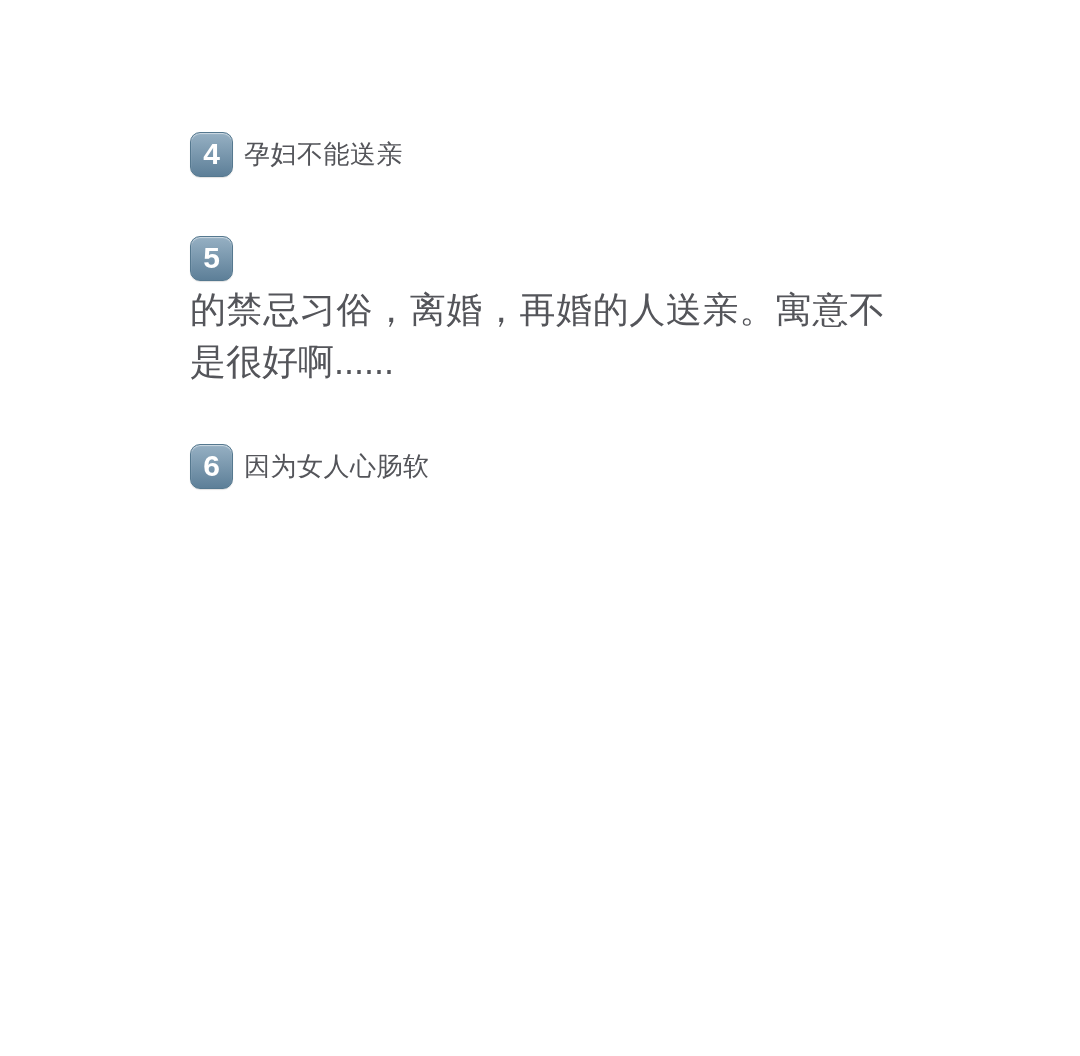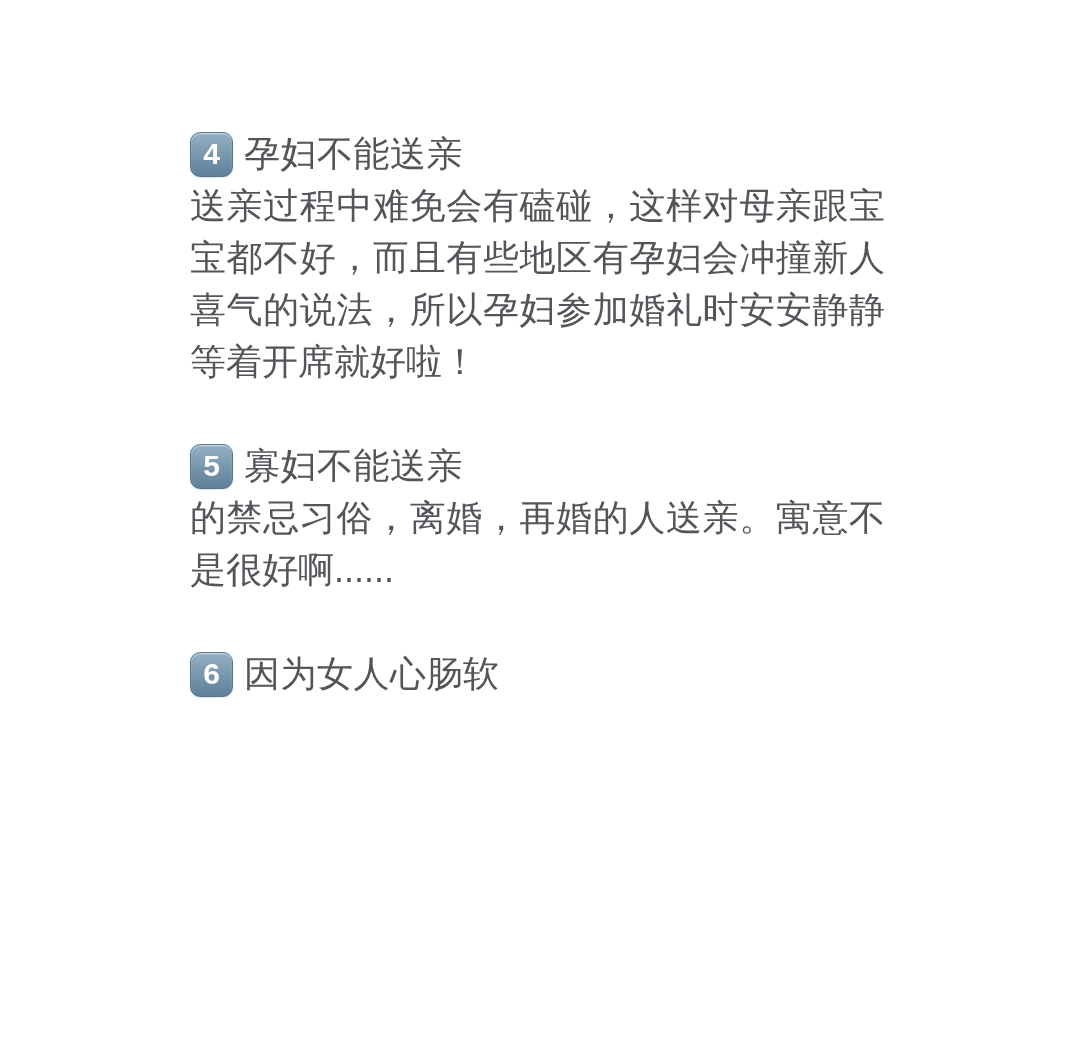--- a/index.html
+++ b/index.html
@@ -38,21 +38,21 @@
     border-radius:10px;
     background:linear-gradient(180deg,var(--keycap-top) 0%,var(--keycap-bottom) 100%);
     border:1px solid var(--keycap-border);
     box-shadow:inset 0 1px 1px rgba(255,255,255,.55), 0 1px 1px rgba(0,0,0,.12);
     display:flex;align-items:center;justify-content:center;
     color:var(--keycap-number);
     font-size:30px;font-weight:bold;
     line-height:1;
   }
   .title{
-    font-size:36px;
+    font-size:26px;
     letter-spacing:0.5px;
     color:var(--text);
     white-space:nowrap;
     text-align:right;
   }
   .body-text{
     font-size:36px;
     line-height:52px;
     letter-spacing:0;
     color:var(--text);
@@ -65,27 +65,25 @@
 <body>
 
 <div class="page">
   <div class="content">
 
     <div class="section">
       <div class="heading">
         <span class="keycap">4</span>
         <span class="title">孕妇不能送亲</span>
       </div>
-      <p class="body-text">送亲过程中难免会有磕碰，这样对母亲跟宝宝都不好，而且有些地区有孕妇会冲撞新人喜气的说法，所以孕妇参加婚礼时安安静静等着开席就好啦！</p>
     </div>
 
     <div class="section">
       <div class="heading">
         <span class="keycap">5</span>
-        <span class="title">寡妇不能送亲</span>
       </div>
       <p class="body-text">的禁忌习俗，离婚，再婚的人送亲。寓意不是很好啊......</p>
     </div>
 
     <div class="section">
       <div class="heading">
         <span class="keycap">6</span>
         <span class="title">因为女人心肠软</span>
       </div>
     </div>

